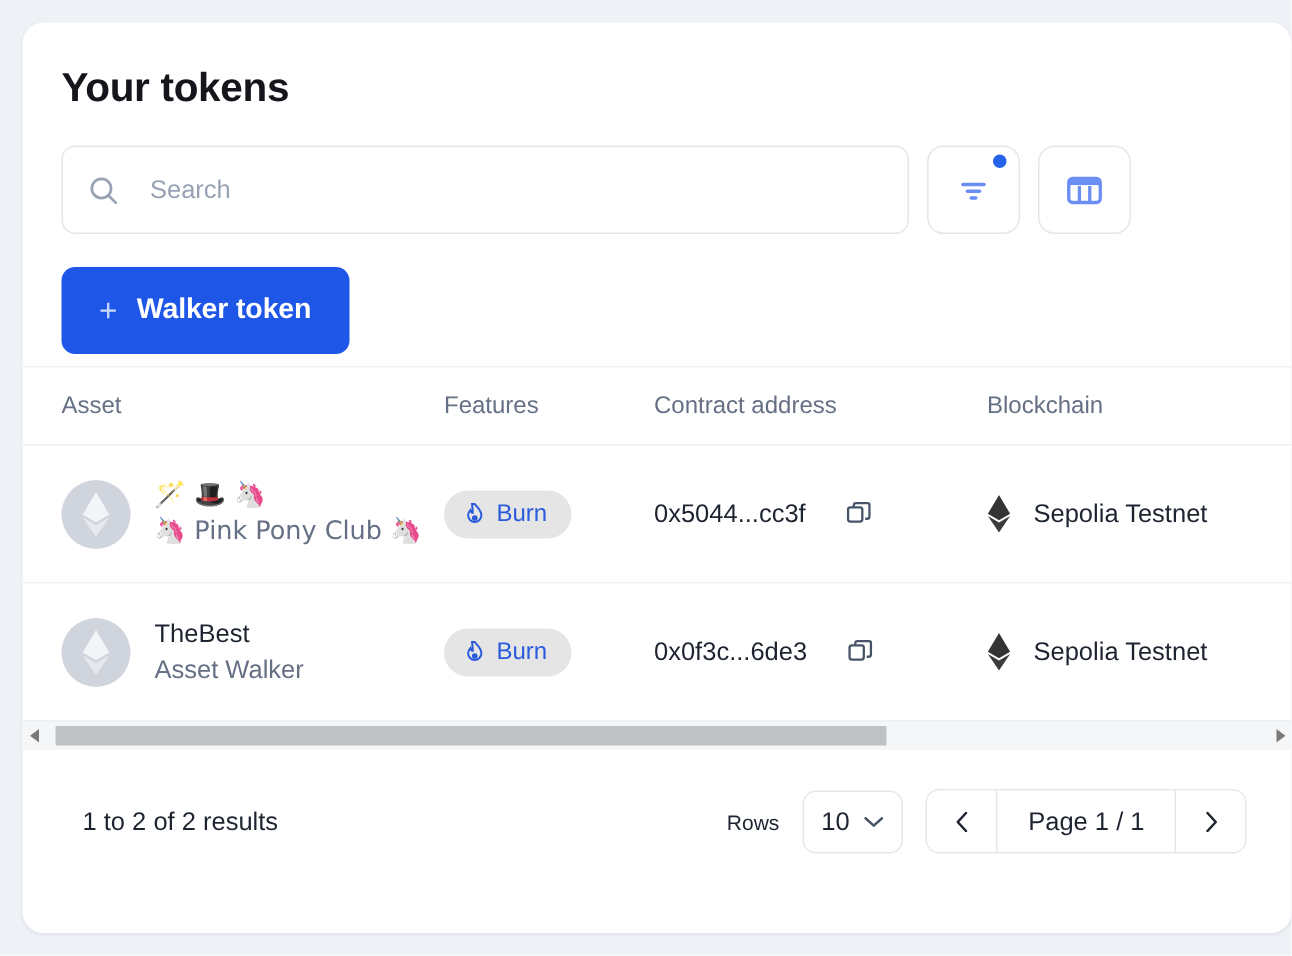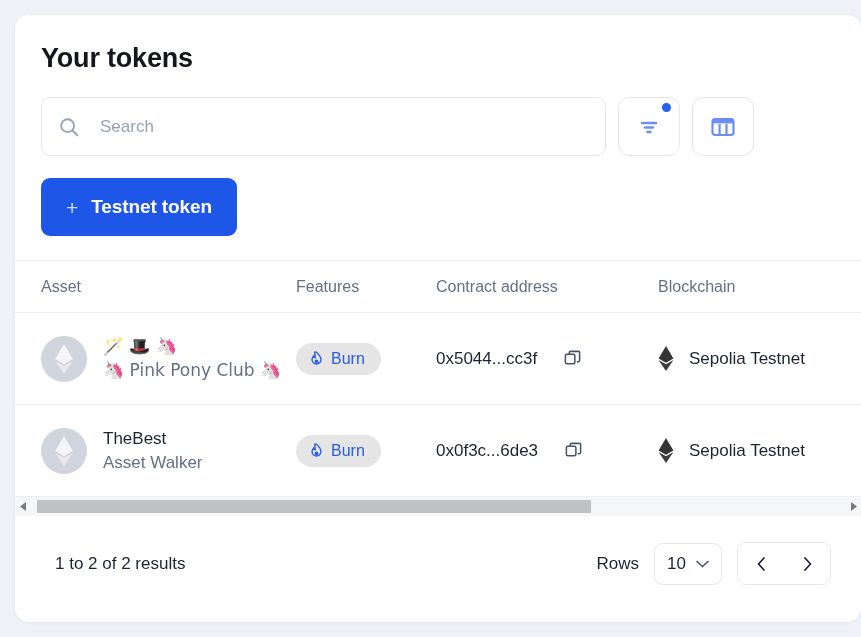--- a/index.html
+++ b/index.html
@@ -118,21 +118,21 @@
   }
   .plus-icon {
     font-size: 21px;
     font-weight: 400;
     line-height: 1;
     color: #c9d8fb;
   }
 
   
   .table-wrap {
-    margin-top: 24px;
+    margin-top: 8px;
     border-top: 1px solid #eceff3;
     position: relative;
   }
   table {
     border-collapse: collapse;
     width: 100%;
     table-layout: fixed;
   }
   th {
     text-align: left;
@@ -258,21 +258,21 @@
   }
   .results-text {
     font-size: 17px;
     color: #1d2430;
   }
   .pager {
     display: flex;
     align-items: center;
     gap: 15px;
   }
-  .rows-label { font-size: 17px; color: #1d2430; }
+  .rows-label { font-size: 14px; color: #1d2430; }
   .rows-select {
     display: flex;
     align-items: center;
     gap: 10px;
     border: 1px solid #e4e7ec;
     border-radius: 9px;
     height: 40px;
     padding: 0 12px;
     font-size: 17px;
     color: #1d2430;
@@ -343,21 +343,21 @@
         <rect x="2.5" y="4" width="21" height="4.4" fill="#6b8ef5"></rect>
         <line x1="9.6" y1="9" x2="9.6" y2="20" stroke="#6b8ef5" stroke-width="2.2"></line>
         <line x1="16.5" y1="9" x2="16.5" y2="20" stroke="#6b8ef5" stroke-width="2.2"></line>
       </svg>
     </button>
   </div>
 
   <div class="create-row">
     <button class="create-btn">
       <span class="plus-icon">+</span>
-      <span>Testnet token</span>
+      <span>Walker token</span>
     </button>
   </div>
 
   <div class="table-wrap">
     <table>
       <thead>
         <tr>
           <th class="col-asset">Asset</th>
           <th class="col-feat">Features</th>
           <th class="col-addr">Contract address</th>
@@ -486,20 +486,21 @@
           <polyline points="1,1.5 6.5,6.5 12,1.5"></polyline>
         </svg>
       </div>
 
       <div class="page-group">
         <button class="page-btn">
           <svg width="9" height="14" viewBox="0 0 9 14" fill="none" stroke="#1d2430" stroke-width="1.7" stroke-linecap="round" stroke-linejoin="round">
             <polyline points="7,1 1.5,7 7,13"></polyline>
           </svg>
         </button>
+        <span class="page-label">Page 1 / 1</span>
         <button class="page-btn">
           <svg width="9" height="14" viewBox="0 0 9 14" fill="none" stroke="#1d2430" stroke-width="1.7" stroke-linecap="round" stroke-linejoin="round">
             <polyline points="2,1 7.5,7 2,13"></polyline>
           </svg>
         </button>
       </div>
     </div>
   </div>
 
 </div>

